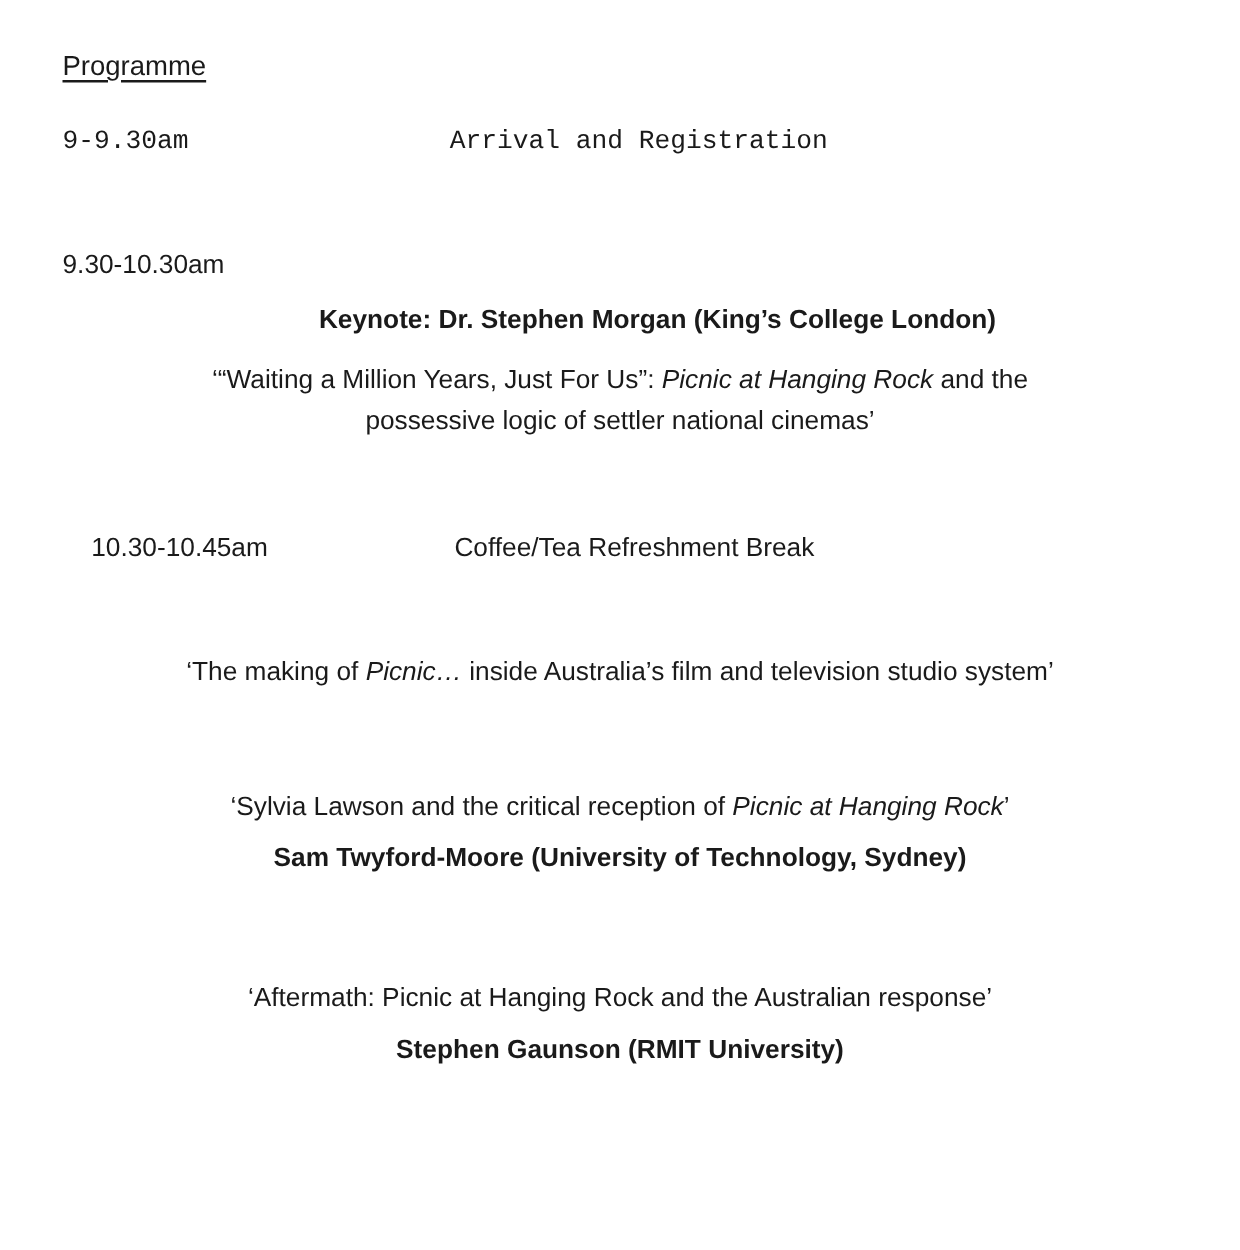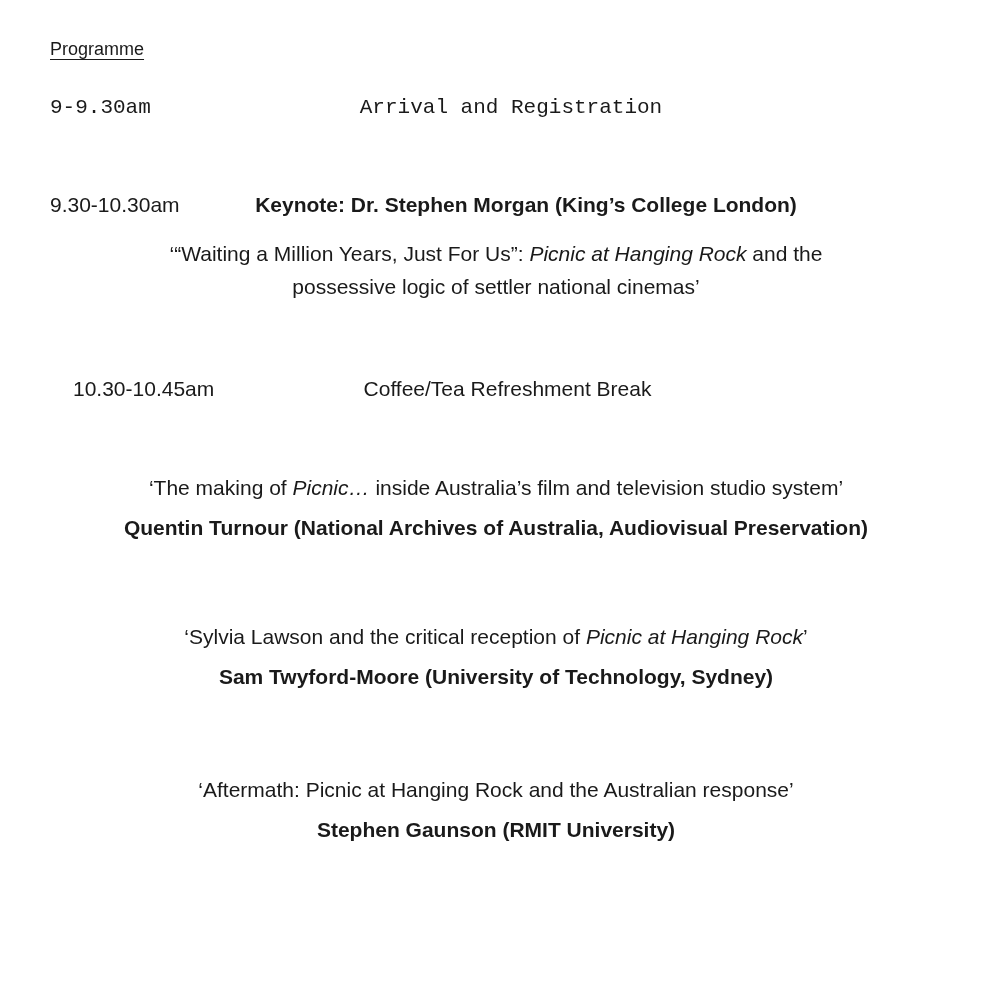--- a/index.html
+++ b/index.html
@@ -12,21 +12,21 @@
   .page {
     width: 992px;
     height: 1000px;
     padding: 36px 50px 20px 50px;
     background: #ffffff;
     font-size: 21px;
     line-height: 1.55;
     overflow: hidden;
   }
   .heading {
-    font-size: 18px;
+    font-size: 22px;
     text-decoration: underline;
     text-underline-offset: 4px;
     margin-bottom: 28px;
   }
   .row {
     position: relative;
     text-align: center;
     margin-top: 0;
   }
   .row .time {
@@ -43,21 +43,21 @@
   .row-keynote   { margin-top: 65px; }
   .keynote-paper { margin-top: 16px; }
   .row-coffee    { margin-top: 70px; margin-left: 23px; }
   .row-panel1    { margin-top: 68px; }
   .paper         { text-align: center; }
   .paper-1 { margin-top: 66px; }
   .paper-2 { margin-top: 80px; }
   .paper-3 { margin-top: 76px; }
   .paper .author { font-weight: bold; margin-top: 8px; }
   
-  .shift-r { padding-left: 60px; }
+  .shift-r { padding-left: 60px; margin-top: 44px; }
   .shift-s { padding-left: 30px; }
 </style>
 </head>
 <body>
 
 <div class="page">
 
   <div class="heading">Programme</div>
 
   <div class="row row-arrival">
@@ -78,21 +78,20 @@
   <div class="row row-coffee">
     <span class="time">10.30-10.45am</span>
     <span class="row-title">Coffee/Tea Refreshment Break</span>
   </div>
 
 
   <div class="paper paper-1">
     <div>
       <span>‘The making of </span><span class="it">Picnic…</span><span> inside Australia’s film and television studio system’</span>
     </div>
-    <div class="author">Quentin Turnour (National Archives of Australia, Audiovisual Preservation)</div>
   </div>
 
   <div class="paper paper-3">
     <div>
       <span>‘Sylvia Lawson and the critical reception of </span><span class="it">Picnic at Hanging Rock</span><span>’</span>
     </div>
     <div class="author">Sam Twyford-Moore (University of Technology, Sydney)</div>
   </div>
 
   <div class="paper paper-2">

